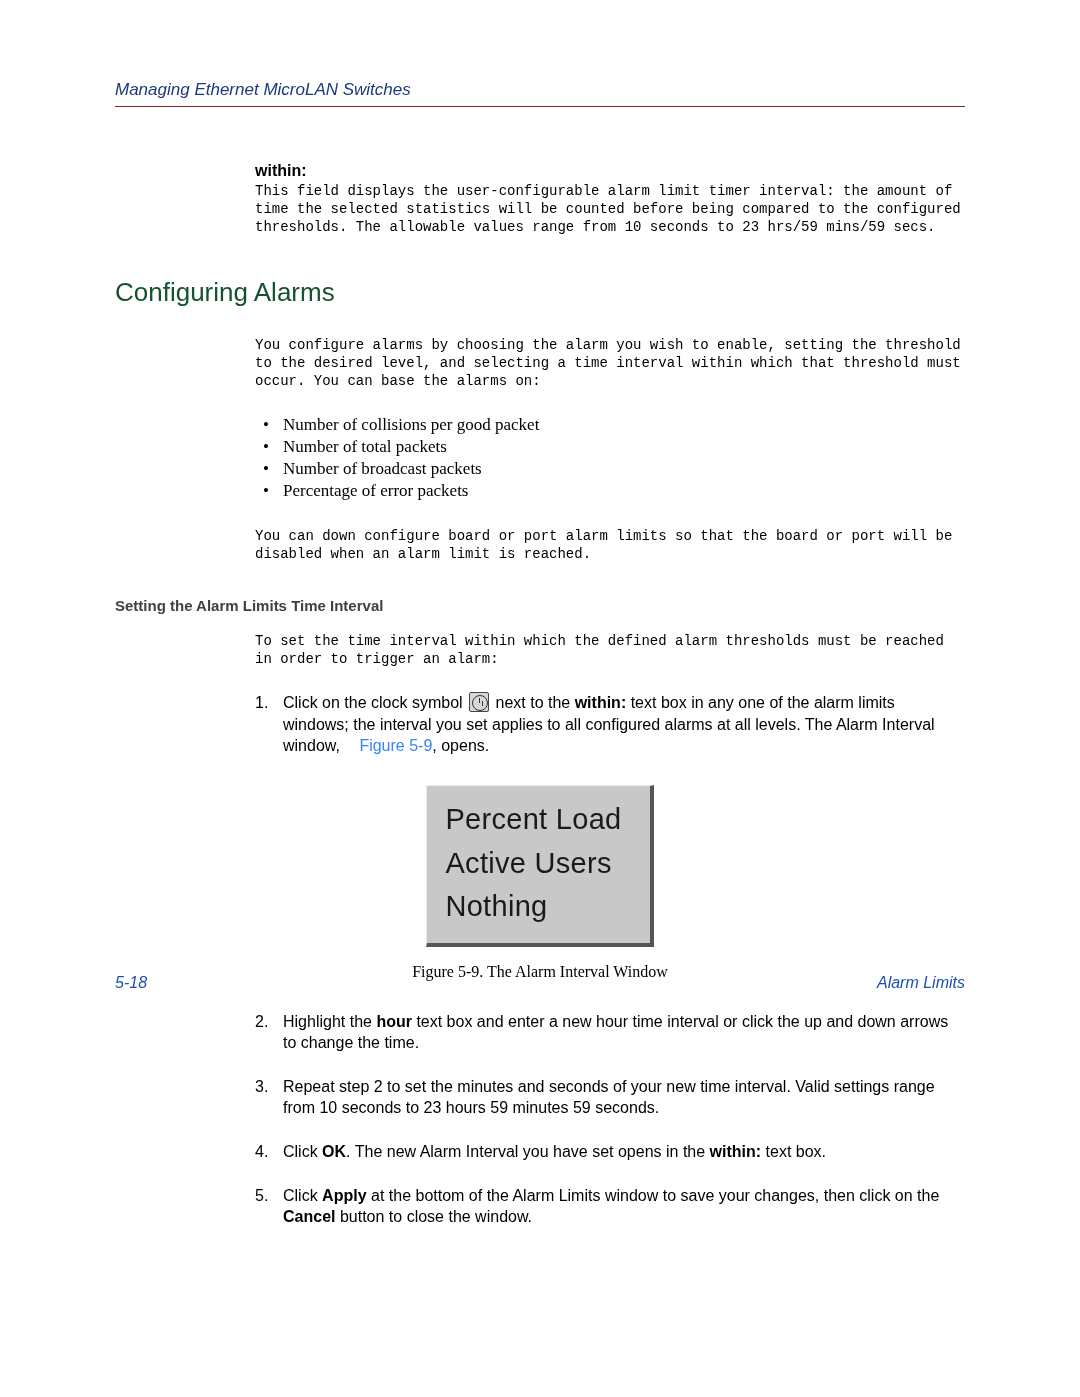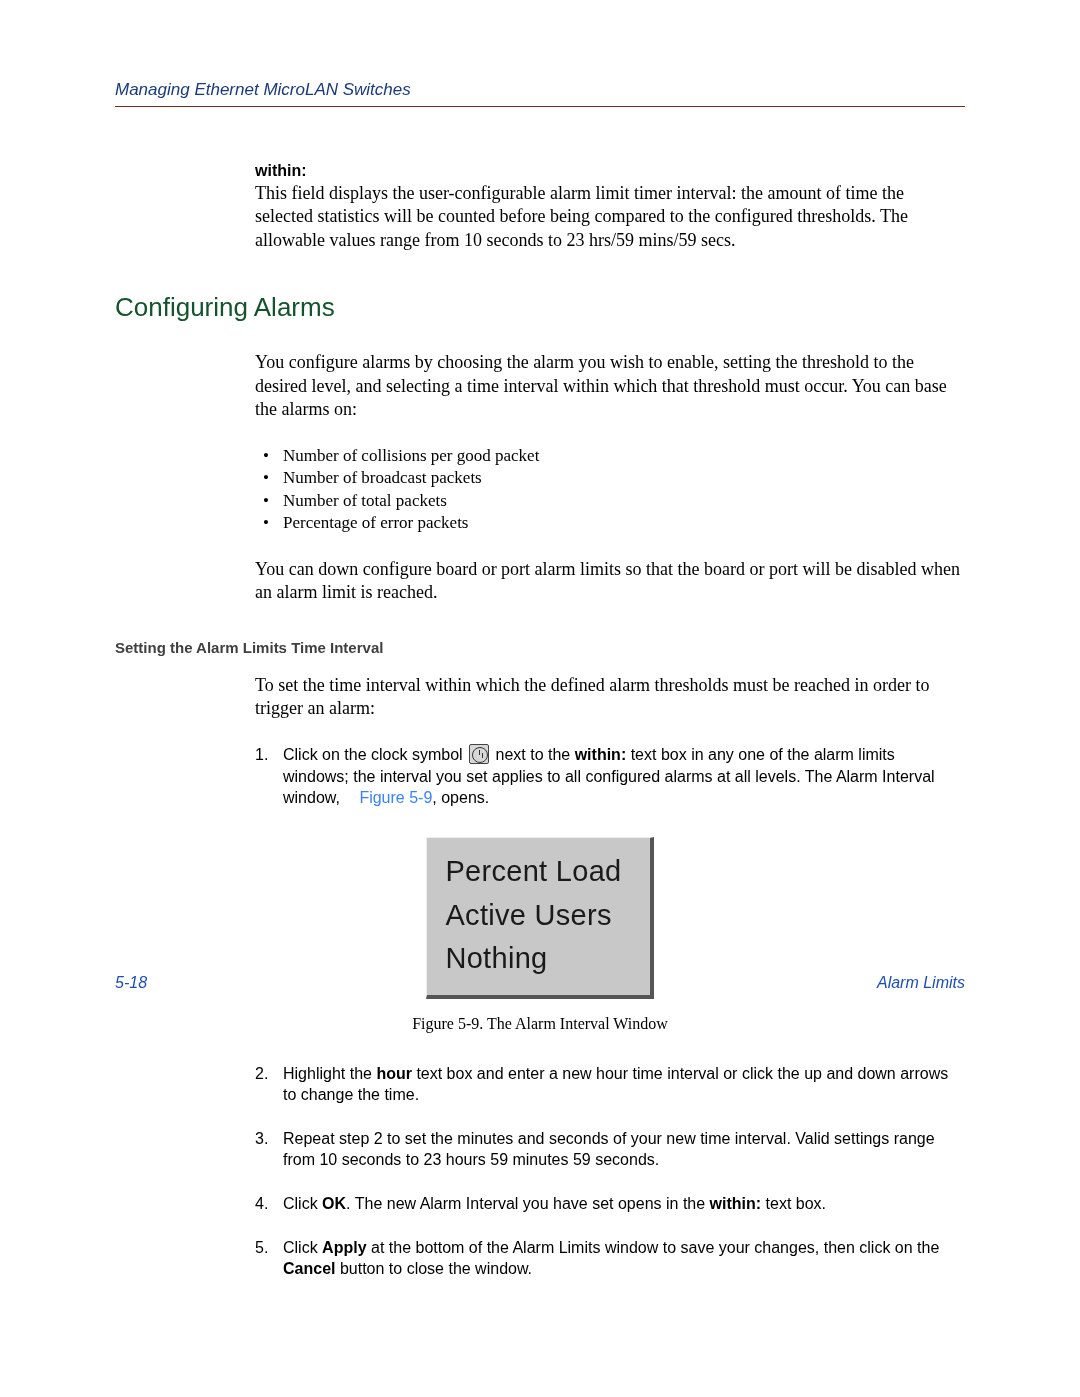--- a/index.html
+++ b/index.html
@@ -1,21 +1,21 @@
 <!DOCTYPE html>
 <html><head>
 <meta charset="utf-8">
 <style>
   * { box-sizing: border-box; margin: 0; padding: 0; }
   html, body { width: 1080px; height: 1397px; background: #ffffff; font-family: Georgia, 'Times New Roman', serif; color: #000; }
   .page { width: 1080px; height: 1033px; position: relative; padding: 80px 115px 60px 115px; }
   .header-line { font-style: italic; color: #1a3a7a; font-size: 17px; font-family: Arial, Helvetica, sans-serif; padding-bottom: 6px; border-bottom: 1.5px solid #7a2a1a; margin-bottom: 55px; }
   .indent-block { margin-left: 140px; margin-right: 0; }
   .bold-label { font-weight: bold; font-family: Arial, Helvetica, sans-serif; font-size: 16px; margin-bottom: 2px; }
-  .body-text { font-size: 18px; line-height: 1.3; margin-bottom: 24px; font-family: Liberation Serif, serif; }
+  .body-text { font-size: 14px; line-height: 1.3; margin-bottom: 24px; font-family: Liberation Mono, monospace; }
   .section-title { color: #14532d; font-family: Arial, Helvetica, sans-serif; font-size: 26px; font-weight: normal; margin-top: 40px; margin-bottom: 28px; }
   .subsection-title { color: #404040; font-family: Arial, Helvetica, sans-serif; font-size: 15px; font-weight: bold; margin-top: 34px; margin-bottom: 18px; }
   ul.bullets { list-style: none; margin-left: 140px; margin-bottom: 24px; }
   ul.bullets li { font-size: 17px; line-height: 1.3; padding-left: 28px; position: relative; font-family: 'Palatino Linotype', Palatino, Georgia, serif; }
   ul.bullets li::before { content: "•"; position: absolute; left: 8px; }
   ol.steps { margin-left: 140px; list-style: none; counter-reset: step; }
   ol.steps li { font-family: Arial, Helvetica, sans-serif; font-size: 16px; line-height: 1.35; margin-bottom: 22px; padding-left: 28px; position: relative; }
   ol.steps li .num { position: absolute; left: 0; }
   .link-green { color: #3b82f6; margin-left: 15px; }
   .inline-bold { font-weight: bold; }
@@ -39,22 +39,22 @@
     <div class="bold-label">within:</div>
     <div class="body-text">This field displays the user-configurable alarm limit timer interval: the amount of time the selected statistics will be counted before being compared to the configured thresholds. The allowable values range from 10 seconds to 23 hrs/59 mins/59 secs.</div>
   </div>
 
   <div class="section-title">Configuring Alarms</div>
 
   <div class="indent-block body-text">You configure alarms by choosing the alarm you wish to enable, setting the threshold to the desired level, and selecting a time interval within which that threshold must occur. You can base the alarms on:</div>
 
   <ul class="bullets">
     <li>Number of collisions per good packet</li>
+    <li>Number of total packets</li>
     <li>Number of broadcast packets</li>
-    <li>Number of total packets</li>
     <li>Percentage of error packets</li>
   </ul>
 
   <div class="indent-block body-text">You can down configure board or port alarm limits so that the board or port will be disabled when an alarm limit is reached.</div>
 
   <div class="subsection-title">Setting the Alarm Limits Time Interval</div>
 
   <div class="indent-block body-text">To set the time interval within which the defined alarm thresholds must be reached in order to trigger an alarm:</div>
 
   <ol class="steps">

